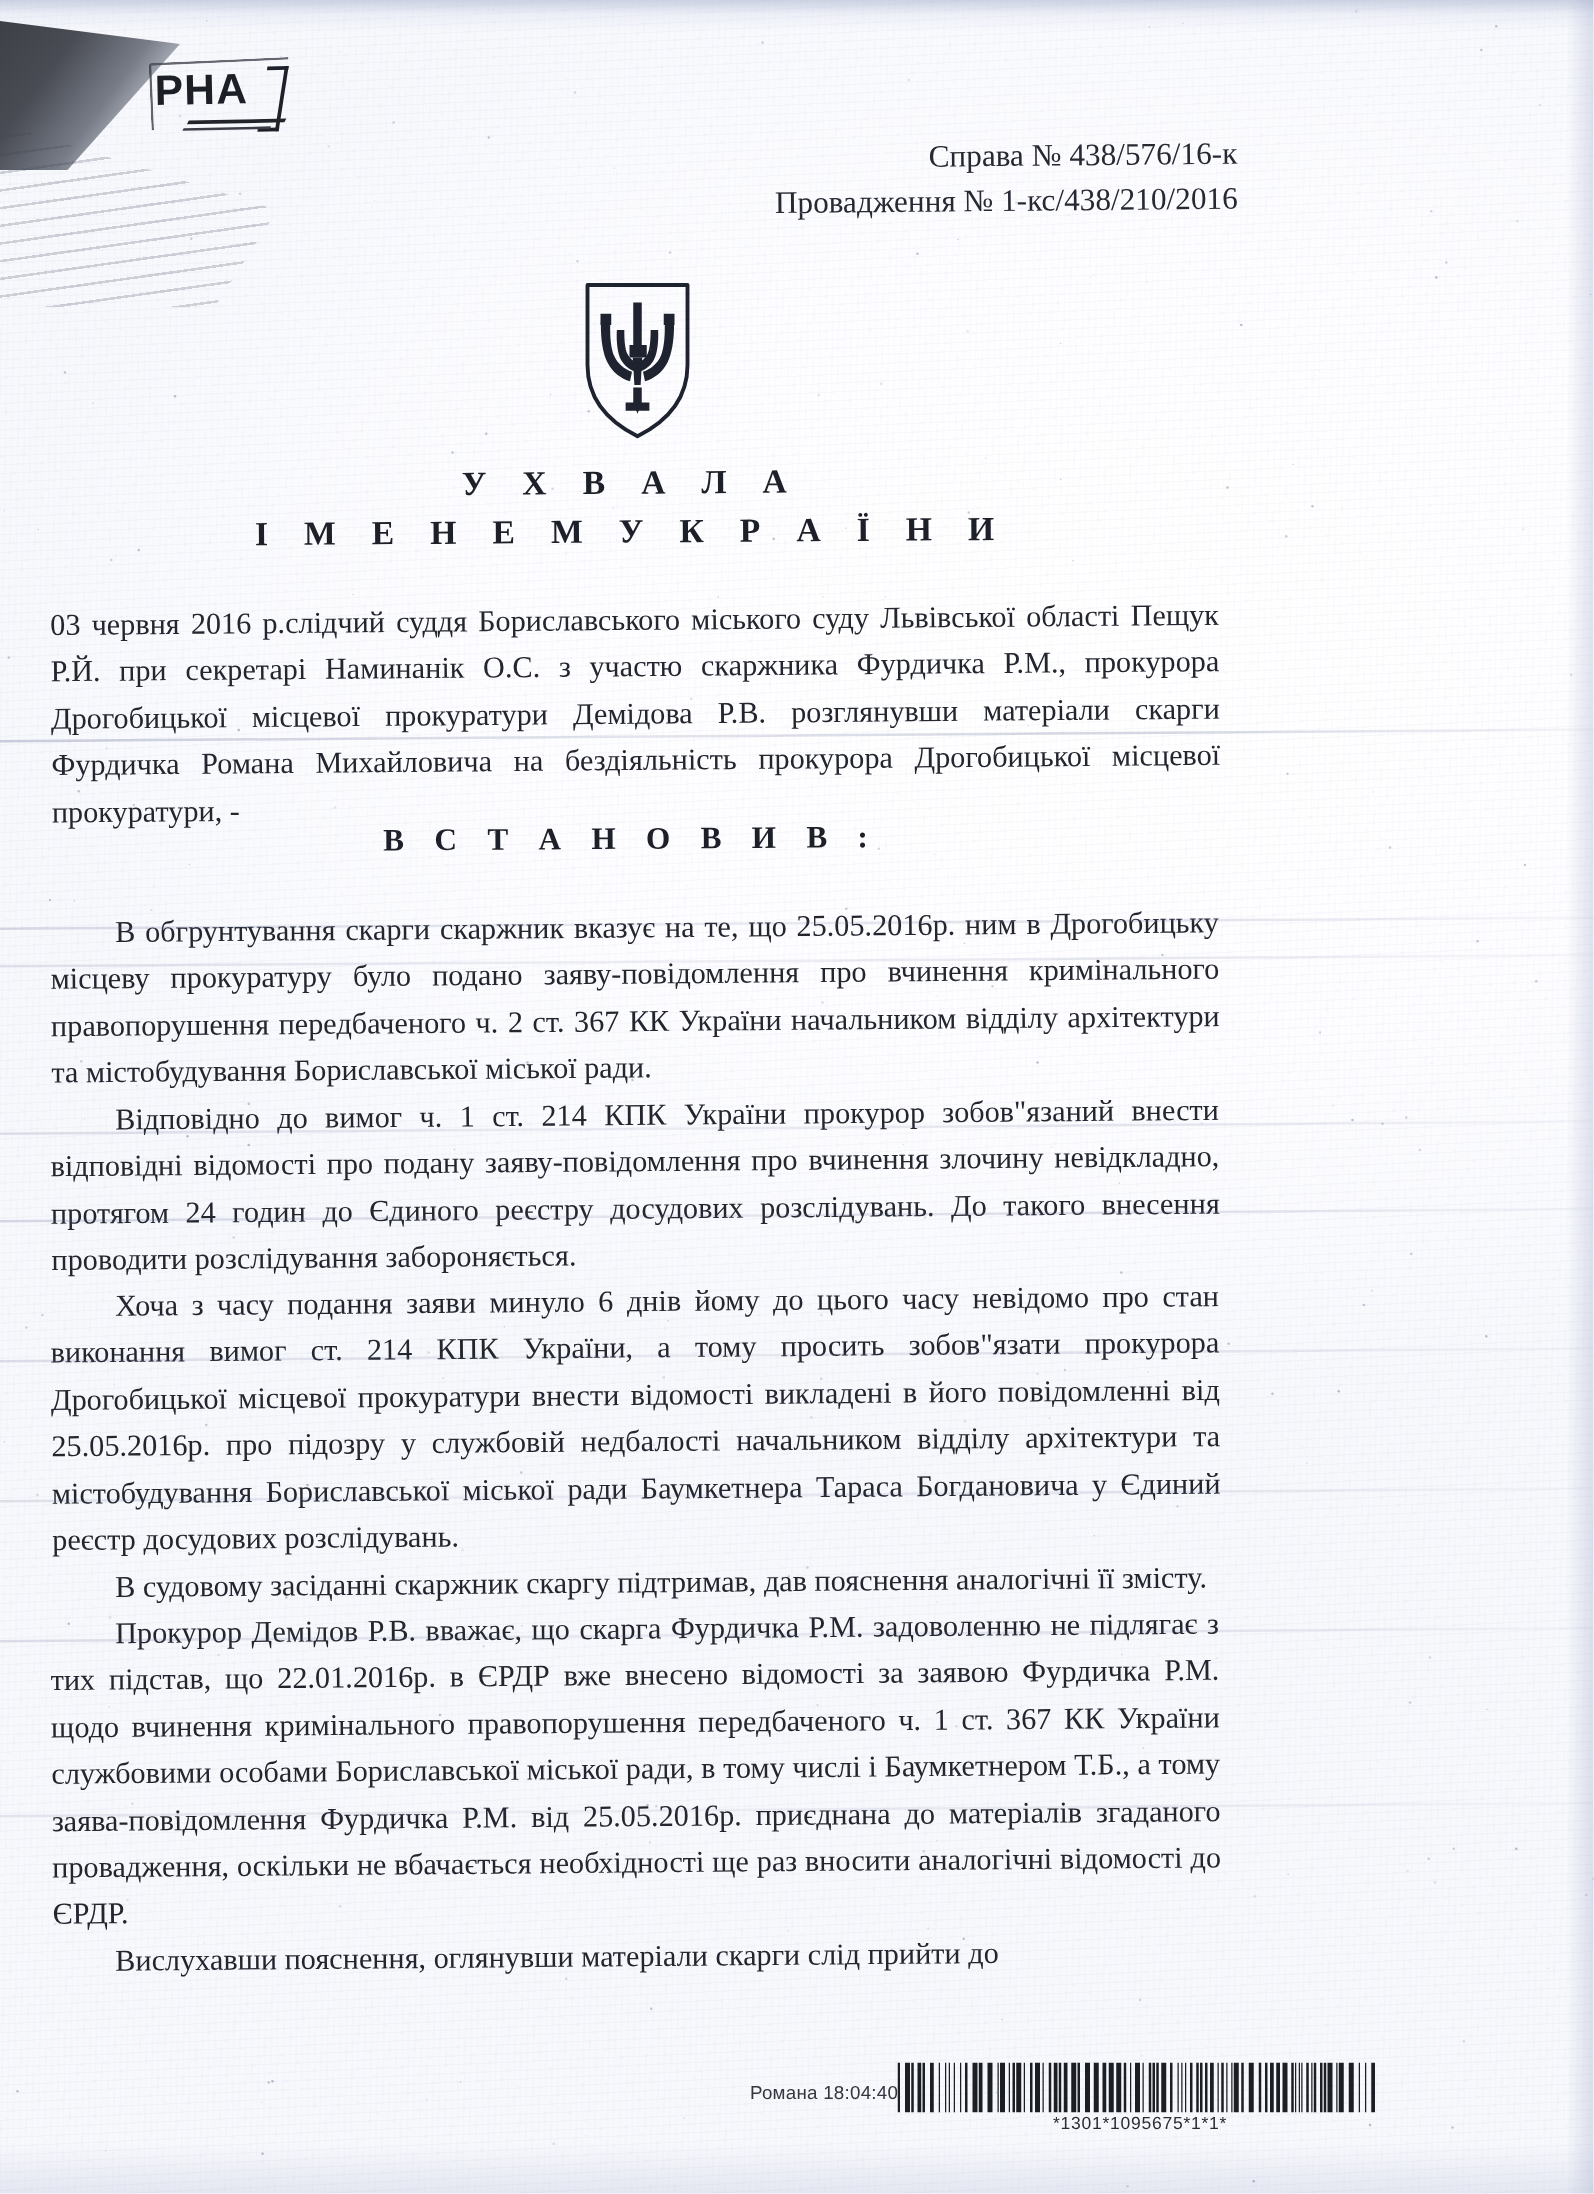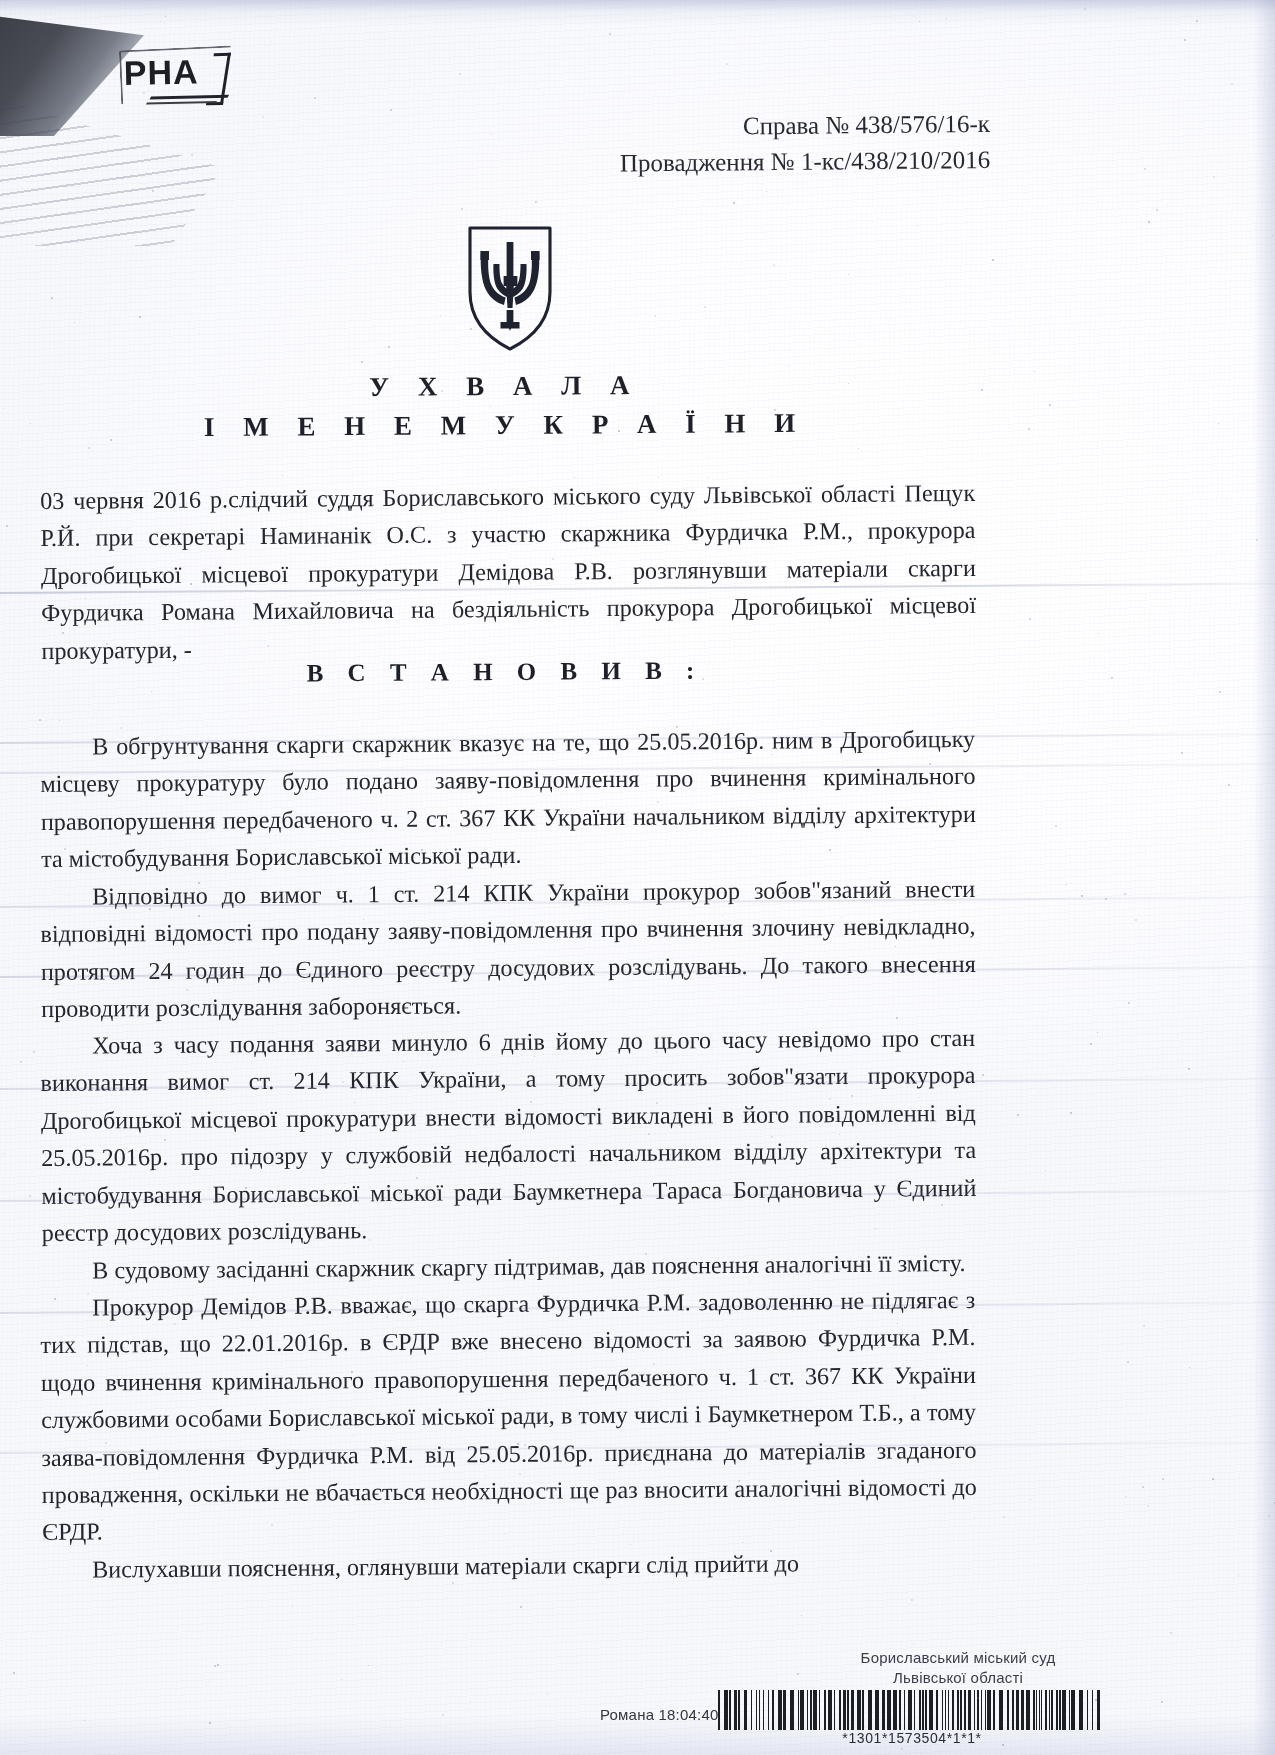--- a/index.html
+++ b/index.html
@@ -326,24 +326,20 @@
   <div class="band" style="top:742px;  transform: rotate(-0.40deg); opacity:.7;"></div>
   <div class="band" style="top:772px;  transform: rotate(-0.40deg); opacity:.55;"></div>
   <div class="band" style="top:906px;  transform: rotate(-0.44deg); opacity:.6;"></div>
   <div class="band" style="top:976px;  transform: rotate(-0.44deg); opacity:.75;"></div>
   <div class="band" style="top:1088px; transform: rotate(-0.46deg); opacity:.62;"></div>
   <div class="band" style="top:1200px; transform: rotate(-0.46deg); opacity:.55;"></div>
   <div class="band" style="top:1312px; transform: rotate(-0.48deg); opacity:.62;"></div>
   <div class="band" style="top:1452px; transform: rotate(-0.48deg); opacity:.45;"></div>
 
   <div class="footer">
-    <div class="court-stamp">
-      <div>Бориславський міський суд</div>
-      <div>Львівської області</div>
-    </div>
     <div class="barcode-row">
       <div class="sig-label">Романа 18:04:40</div>
       <div class="barcode" id="barcode">
           <i style="width: 2px; margin-right: 4px;"></i>
           <i style="width: 4px; margin-right: 1px;"></i>
           <i style="width: 2px; margin-right: 3px;"></i>
           <i style="width: 3px; margin-right: 1px;"></i>
           <i style="width: 2px; margin-right: 4px;"></i>
           <i style="width: 3px; margin-right: 4px;"></i>
           <i style="width: 1px; margin-right: 4px;"></i>
@@ -414,21 +410,21 @@
           <i style="width: 2px; margin-right: 1px;"></i>
           <i style="width: 2px; margin-right: 1px;"></i>
           <i style="width: 4px; margin-right: 3px;"></i>
           <i style="width: 1px; margin-right: 1px;"></i>
           <i style="width: 4px; margin-right: 4px;"></i>
           <i style="width: 4px; margin-right: 4px;"></i>
           <i style="width: 1px; margin-right: 4px;"></i>
           <i style="width: 1px; margin-right: 4px;"></i>
           <i style="width: 3px; margin-right: 4px;"></i>
         </div>
-      <div class="barcode-digits">*1301*1573504*1*1*</div>
+      <div class="barcode-digits">*1301*1095675*1*1*</div>
     </div>
   </div>
 
   <div class="specks" id="specks">
       <b style="width: 2px; height: 2px; left: 64px; top: 848px; opacity: 0.37;"></b>
       <b style="width: 1px; height: 1px; left: 919px; top: 21px; opacity: 0.49;"></b>
       <b style="width: 2px; height: 2px; left: 505px; top: 863px; opacity: 0.46;"></b>
       <b style="width: 2px; height: 2px; left: 1127px; top: 1361px; opacity: 0.39;"></b>
       <b style="width: 1px; height: 1px; left: 766px; top: 191px; opacity: 0.54;"></b>
       <b style="width: 1px; height: 1px; left: 961px; top: 898px; opacity: 0.53;"></b>

